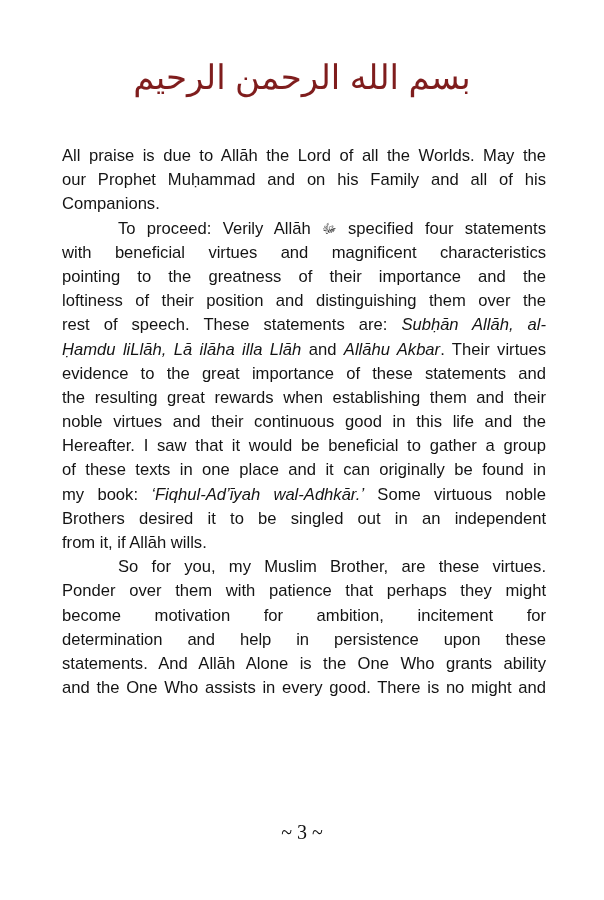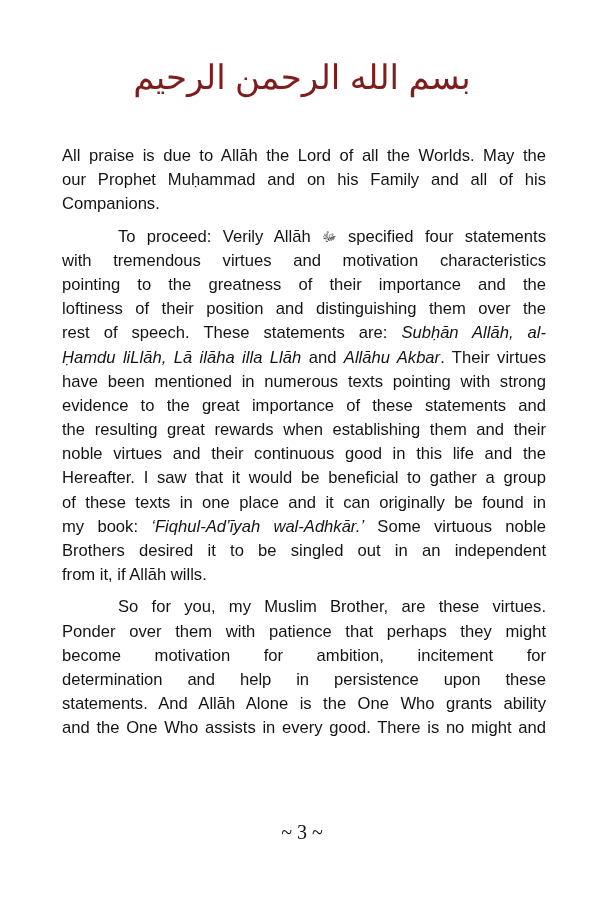--- a/index.html
+++ b/index.html
@@ -48,21 +48,20 @@
       line-height: 24.2px;
       white-space: nowrap;
       text-align: justify;
       text-align-last: justify;
     }
     .line.last {
       text-align-last: left;
     }
     .line.indent {
       padding-left: 56px;
-      margin-top: 8px;
     }
     .it {
       font-style: italic;
     }
     .honorific {
       font-family: "DejaVu Sans", sans-serif;
       font-size: 13px;
       display: inline-block;
       vertical-align: 1px;
       color: #111;
@@ -89,26 +88,25 @@
   <div class="body-text">
 
     <div>
       <span class="line">All praise is due to Allāh the Lord of all the Worlds. May the</span>
       <span class="line">our Prophet Muḥammad and on his Family and all of his</span>
       <span class="line last">Companions.</span>
     </div>
 
     <div>
       <span class="line indent"><span>To proceed: Verily Allāh</span> <span class="honorific">ﷻ</span> <span>specified four statements</span></span>
-      <span class="line">with tremendous virtues and motivation characteristics</span>
+      <span class="line">with beneficial virtues and magnificent characteristics</span>
       <span class="line">pointing to the greatness of their importance and the</span>
       <span class="line">loftiness of their position and distinguishing them over the</span>
       <span class="line"><span>rest of speech. These statements are:</span> <span class="it">Subḥān Allāh, al-</span></span>
       <span class="line"><span class="it">Ḥamdu liLlāh, Lā ilāha illa Llāh</span> <span>and</span> <span class="it">Allāhu Akbar</span><span>. Their virtues</span></span>
-      <span class="line">have been mentioned in numerous texts pointing with strong</span>
       <span class="line">evidence to the great importance of these statements and</span>
       <span class="line">the resulting great rewards when establishing them and their</span>
       <span class="line">noble virtues and their continuous good in this life and the</span>
       <span class="line">Hereafter. I saw that it would be beneficial to gather a group</span>
       <span class="line">of these texts in one place and it can originally be found in</span>
       <span class="line"><span>my book:</span> <span class="it">‘Fiqhul-Ad’īyah wal-Adhkār.’</span> <span>Some virtuous noble</span></span>
       <span class="line">Brothers desired it to be singled out in an independent</span>
       <span class="line last">from it, if Allāh wills.</span>
     </div>
 

